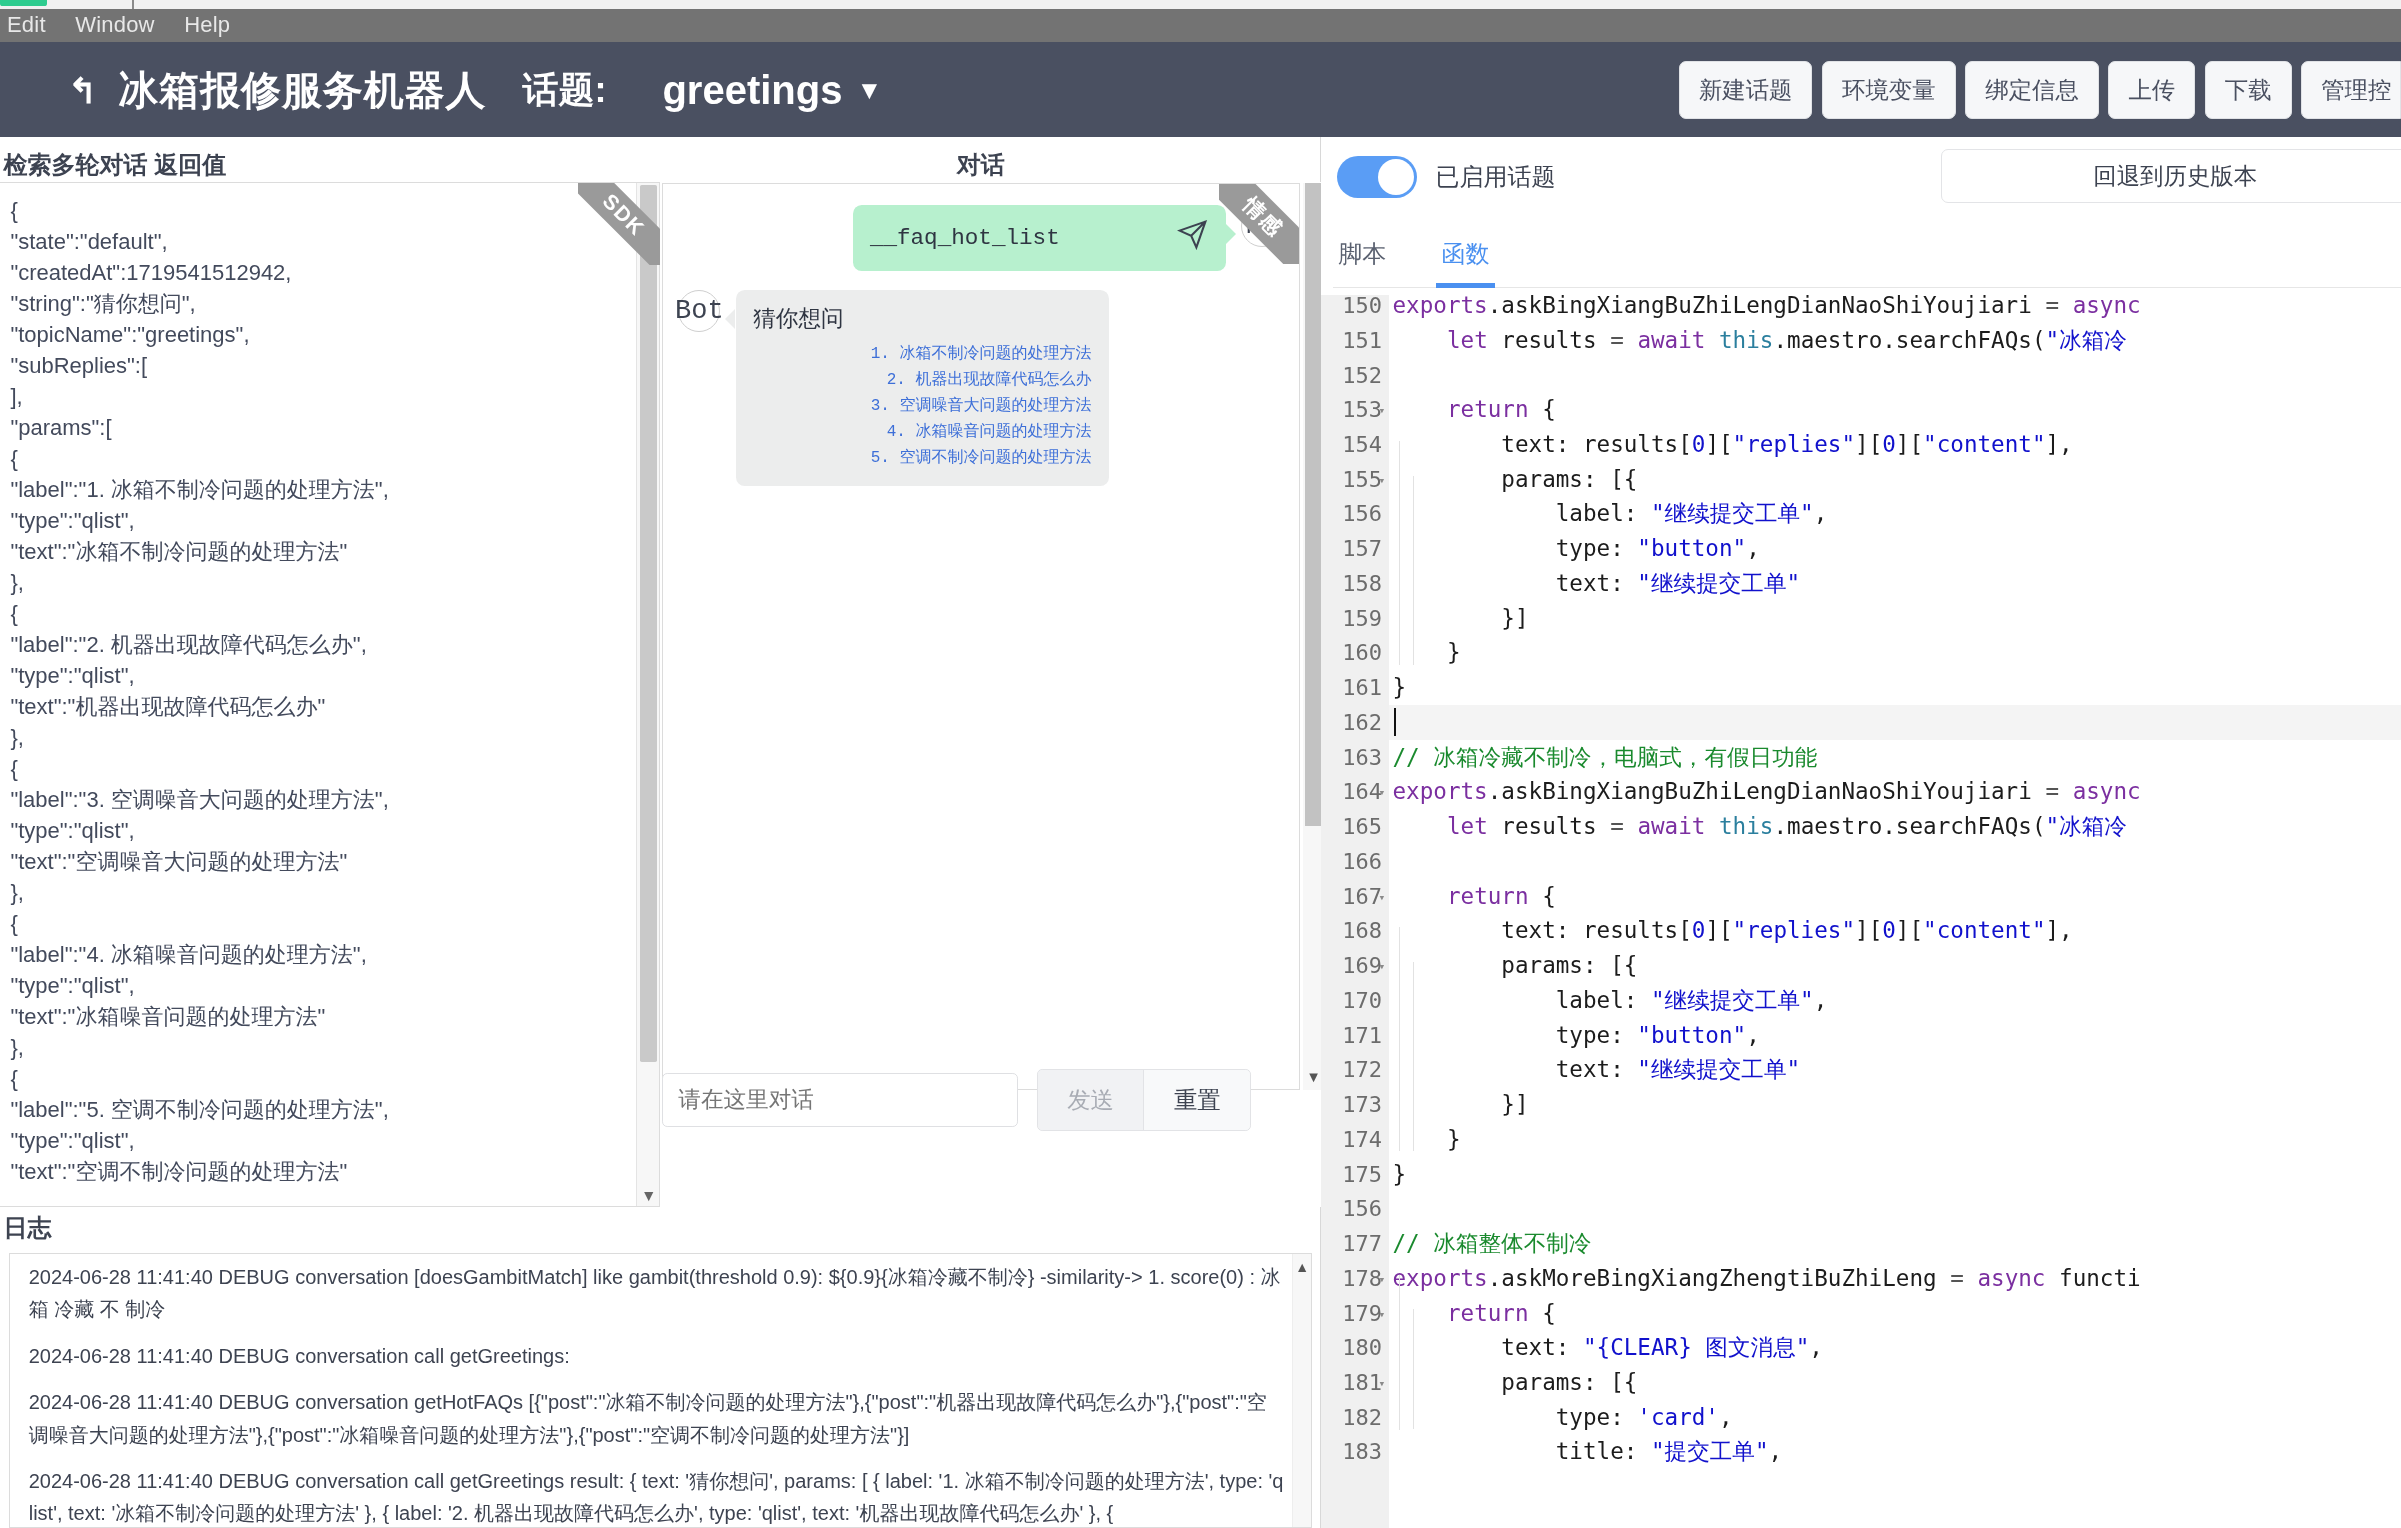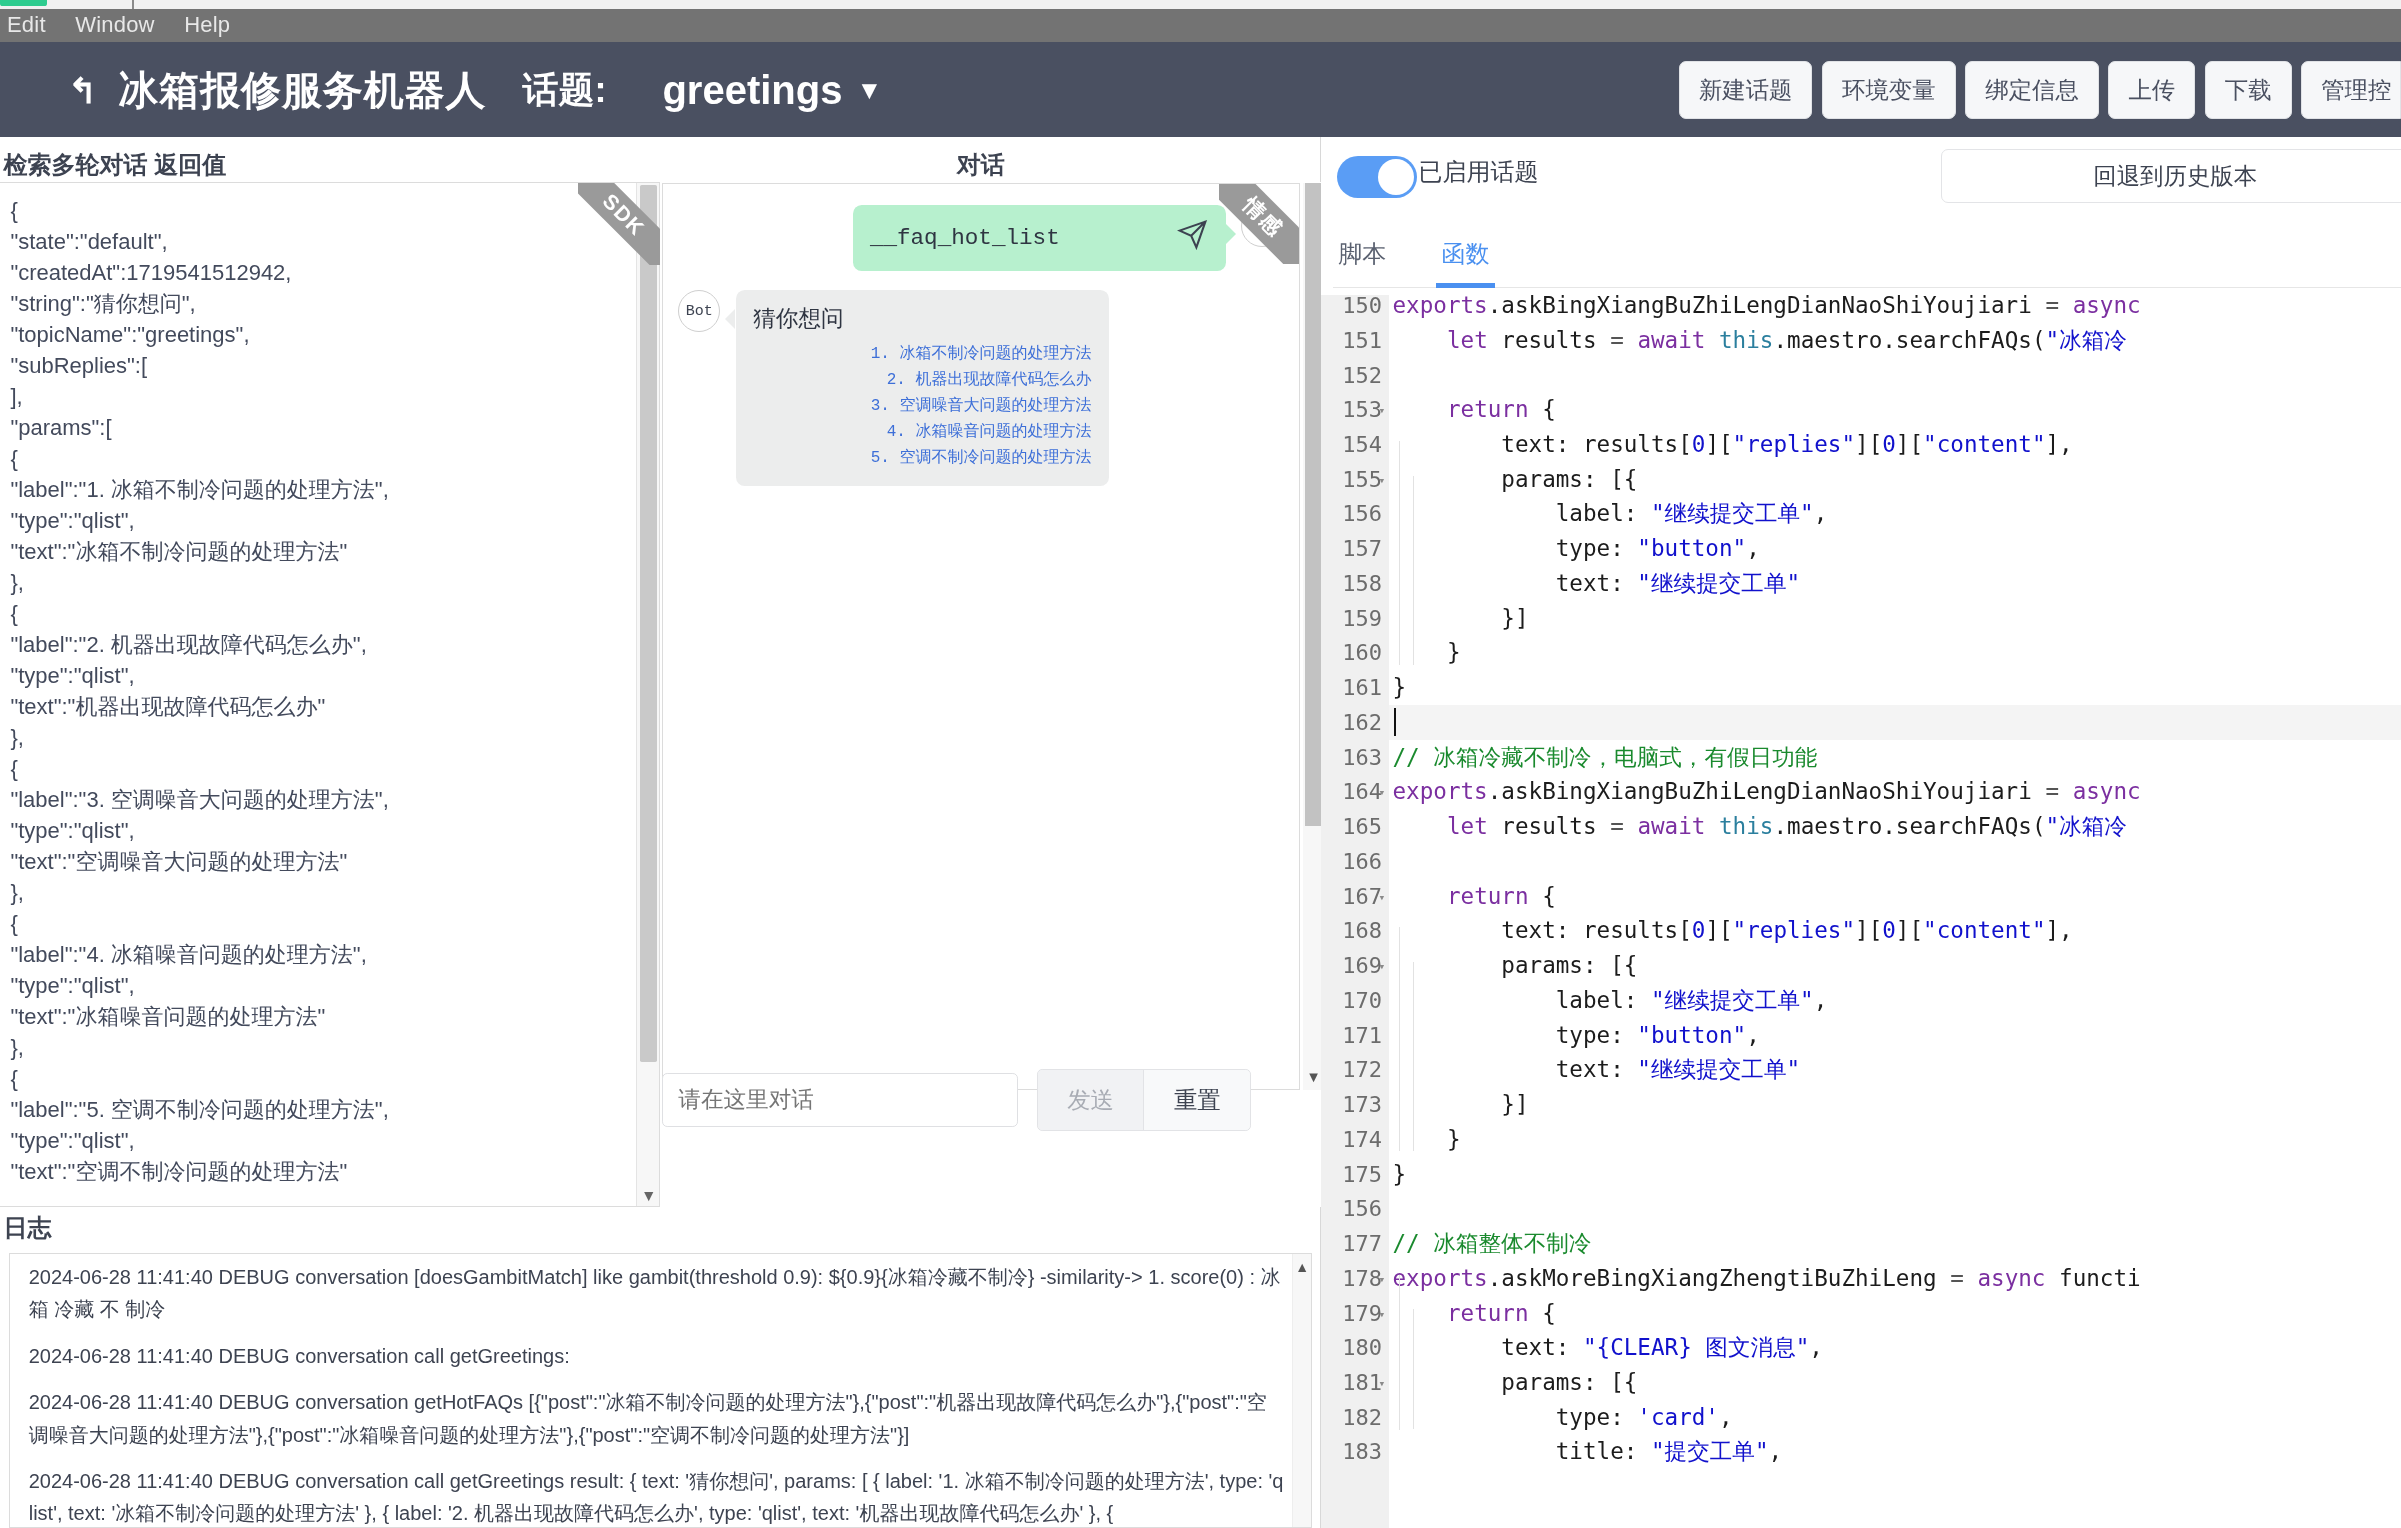--- a/index.html
+++ b/index.html
@@ -129,21 +129,21 @@
     transform: rotate(45deg);
     letter-spacing: 1.7px;
   }
   .msg-row { display: flex; align-items: flex-start; padding: 0 15.6px; font-family: Liberation Mono, monospace; }
   .msg-row.me { justify-content: flex-end; margin-top: 21px; }
   .msg-row.bot { justify-content: flex-start; margin-top: 19px; }
   .avatar {
     width: 42px; height: 42px; border-radius: 50%;
     border: 0.9px solid #cfcfcf; background: #fff;
     display: flex; align-items: center; justify-content: center;
-    font-size: 15px; color: #3d4351; flex: 0 0 auto;
+    font-size: 27px; color: #3d4351; flex: 0 0 auto;
   }
   .bubble {
     position: relative; border-radius: 8.7px; padding: 14px 17.4px;
     font-size: 22.6px; color: #2f3542; line-height: 1.45;
   }
   .bubble.green { background: #b7f0ce; min-width: 373px; }
   .bubble.grey  { background: #eceded; min-width: 373px; }
   .bubble.green::after {
     content: ""; position: absolute; right: -10.4px; top: 19px;
     border: 10.4px solid transparent; border-left-color: #b7f0ce; border-right: 0;
@@ -206,21 +206,21 @@
     position: absolute; right: 0; top: 0; width: 19px; height: 275px; background: #f7f7f7;
     border-left: 0.9px solid #eee;
   }
   .log-scroll .arw { position: absolute; left: 0; top: 5.2px; width: 19px; text-align: center; font-size: 14px; color: #555; }
 
   
   .right-col {
     position: absolute; left: 1321px; top: 0; width: 1080px; height: 1391px; background: #fff;
   }
   .right-top { position: relative; height: 158px; }
-  .toggle-wrap { position: absolute; left: 15.6px; top: 19px; display: flex; align-items: flex-start; gap: 2px; font-family: Liberation Mono, monospace; }
+  .toggle-wrap { position: absolute; left: 15.6px; top: 19px; display: flex; align-items: center; gap: 19px; font-family: Liberation Mono, monospace; }
   .toggle {
     width: 80px; height: 42px; border-radius: 21px; background: #5a9df5; position: relative; cursor: pointer;
   }
   .toggle .knob {
     position: absolute; right: 2.6px; top: 2.6px; width: 36px; height: 36px; border-radius: 50%; background: #fff;
   }
   .toggle-label { font-size: 24px; color: #3d4351; }
   .rollback-btn {
     position: absolute; right: -8.7px; top: 12px; width: 469px; height: 54px;
     border: 0.9px solid #e3e4e7; border-radius: 7px; background: #fff;

